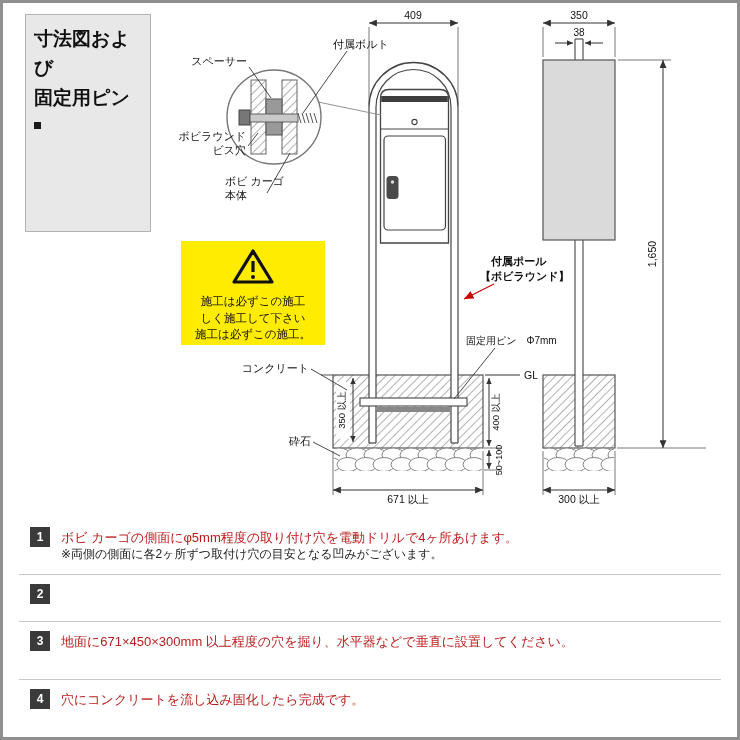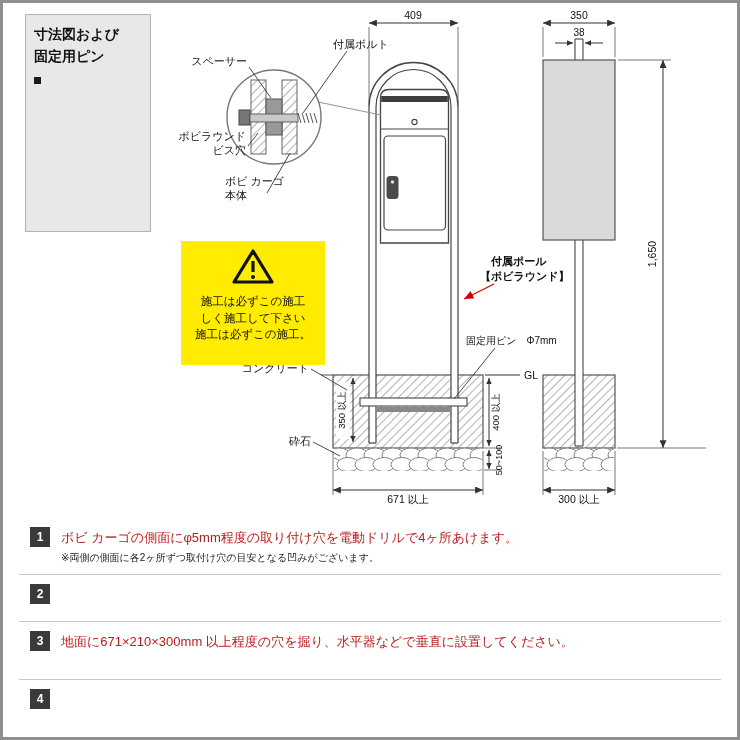--- a/index.html
+++ b/index.html
@@ -1,32 +1,32 @@
 <!DOCTYPE html>
 <html><head>
 <meta charset="utf-8">
 <style>
   *{margin:0;padding:0;box-sizing:border-box}
   html,body{width:740px;height:740px;background:#fff;font-family:"Liberation Sans","DejaVu Sans",sans-serif}
   .frame{position:relative;width:740px;height:740px;border:3px solid #8f8f8f;background:#fff;overflow:hidden}
-  .graybox{position:absolute;background:#e8e8e8;border:1px solid #b3b3b3;padding:9px 8px;font-size:14px;font-weight:bold;color:#111;line-height:1.55}
+  .graybox{position:absolute;background:#e8e8e8;border:1px solid #b3b3b3;padding:9px 8px;font-size:19px;font-weight:bold;color:#111;line-height:1.55}
   #box-spec{left:22px;top:11px;width:126px;height:218px}
   #box-install{left:22px;top:292px;width:126px;height:218px}
   .graybox .mark{display:block;width:7px;height:7px;background:#1b1b1b;margin-top:10px}
-  .warn{position:absolute;left:178px;top:238px;width:144px;height:124px;background:#ffec00;text-align:center;padding-top:7px}
+  .warn{position:absolute;left:178px;top:238px;width:144px;height:104px;background:#ffec00;text-align:center;padding-top:7px}
   .warn .txt{font-size:11.5px;color:#111;line-height:1.45;margin-top:3px}
   svg.drawing{position:absolute;left:0;top:0}
   .steps{position:absolute;left:0;top:515px;width:734px}
   .step{display:flex;align-items:flex-start;padding:9px 20px 0 27px}
   .divider{border-top:1px solid #c9c9c9;margin:0 16px}
   #step1{height:56px}#step2{height:46px}#step3{height:57px}#step4{height:50px}
   .step .num{flex:0 0 auto;width:20px;height:20px;background:#3a3a3a;color:#fff;font-size:12px;font-weight:bold;display:flex;align-items:center;justify-content:center;margin-right:11px}
   .step .body{padding-top:3px}
   .step .txt{font-size:13px;color:#b91c1c;line-height:1.25}
-  .step .note{font-size:10px;color:#222;margin-top:5px}
+  .step .note{font-size:12px;color:#222;}
   text{fill:#111;font-family:"Liberation Sans","DejaVu Sans",sans-serif}
 </style>
 </head>
 <body>
 
 <div class="frame">
 
   <svg class="drawing" width="740" height="518" viewBox="0 0 740 518">
     <defs>
       <marker id="arw" viewBox="0 0 10 8" refX="9" refY="4" markerWidth="9" markerHeight="7" orient="auto-start-reverse">
@@ -235,22 +235,25 @@
       </div>
     </div>
     <div class="divider"></div>
     <div class="step" id="step2">
       <div class="num">2</div>
     </div>
     <div class="divider"></div>
     <div class="step" id="step3">
       <div class="num">3</div>
       <div class="body">
-          <div class="txt">地面に671×210×300mm 以上程度の穴を掘り、水平器などで垂直に設置してください。</div>
+          <div class="txt">地面に671×450×300mm 以上程度の穴を掘り、水平器などで垂直に設置してください。</div>
         </div>
     </div>
     <div class="divider"></div>
     <div class="step" id="step4">
       <div class="num">4</div>
+      <div class="body">
+          <div class="txt">穴にコンクリートを流し込み固化したら完成です。</div>
+        </div>
     </div>
   </div>
 
 </div>
 
 </body></html>

